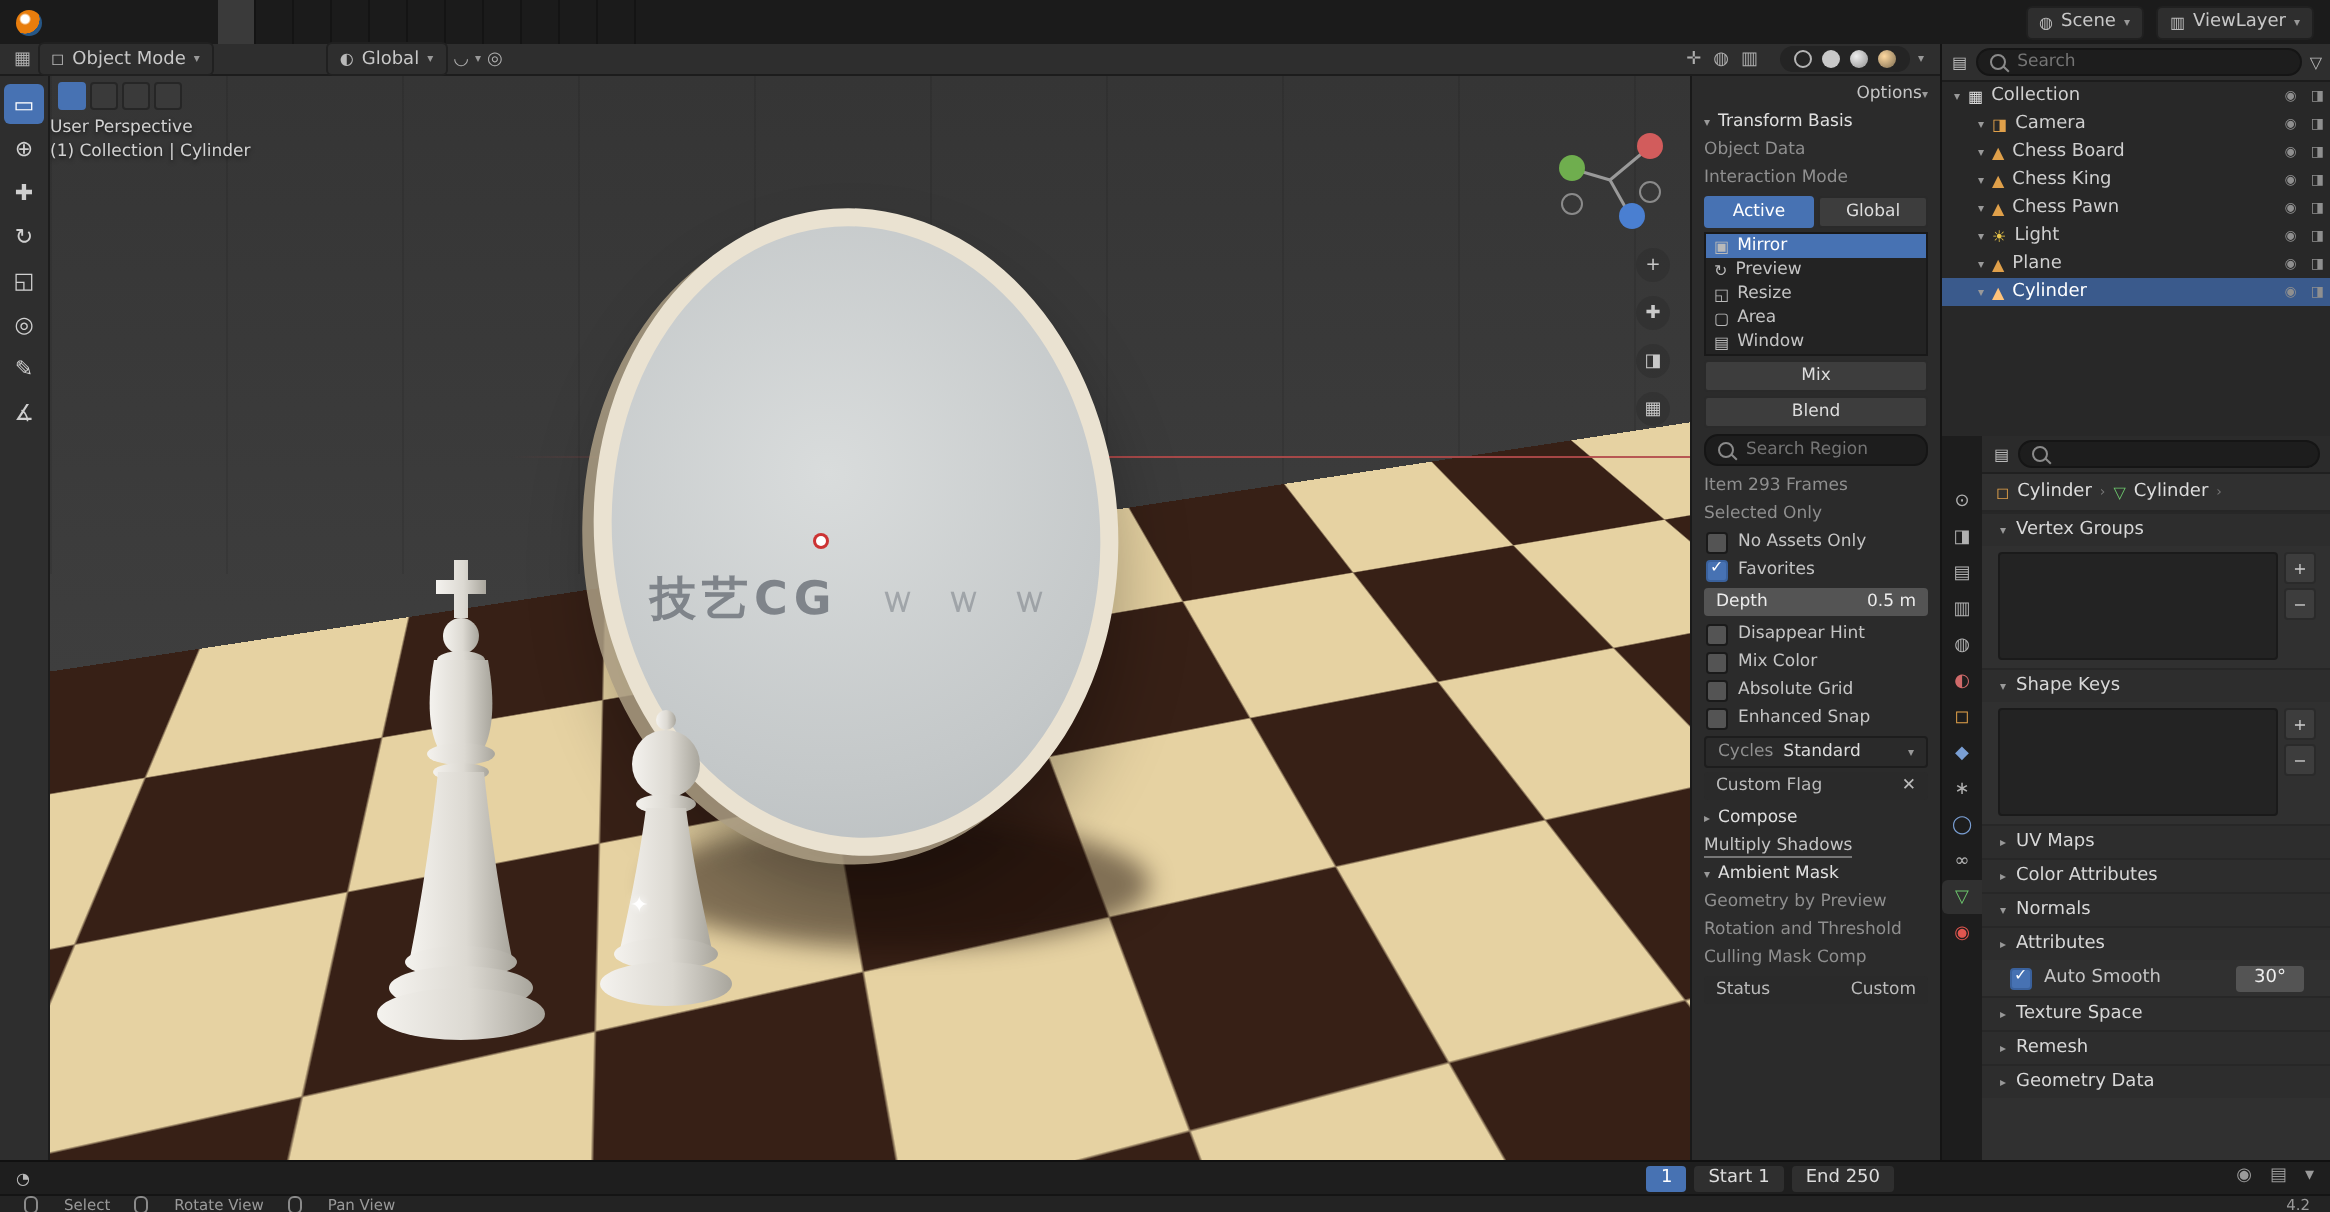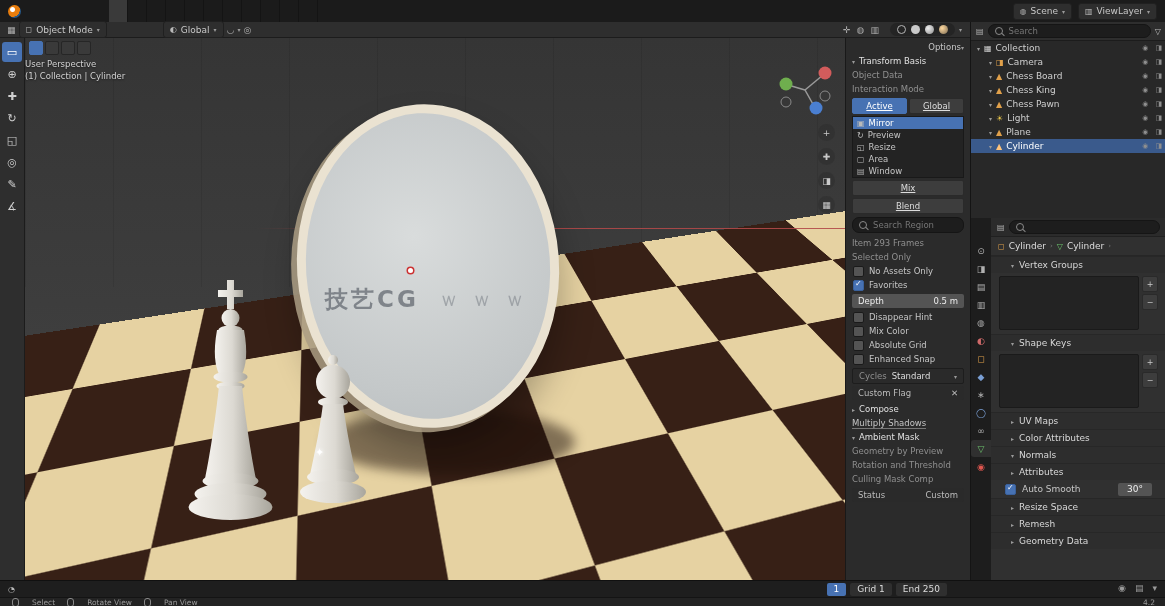--- a/index.html
+++ b/index.html
@@ -82,21 +82,21 @@
            border-left:1px solid #191919;font-size:8.5px;overflow:hidden;box-sizing:border-box;padding-top:2px;}
   .sb-row{display:flex;align-items:center;height:14px;padding:0 6px;color:#c5c5c5;gap:0;}
   .sb-right{justify-content:flex-end;}
   .sb-hdr{color:#e0e0e0;}
   .sb-hdr::before{content:"▾";font-size:6px;color:#999;margin-right:4px;}
   .sb-hdr.closed::before{content:"▸";}
   .sb-dim{color:#8f8f8f;}
   .u{border-bottom:1px solid #777;}
   .btnrow{display:flex;gap:2px;margin:2px 6px;}
   .btn{flex:1;height:14px;background:#3d3d3d;border:1px solid #2a2a2a;border-radius:2px;
-       color:#ddd;display:flex;align-items:center;justify-content:center;text-decoration:underline;}
+       color:#ddd;display:flex;align-items:center;justify-content:center;}
   .btn.primary{background:#4772b3;border-color:#4772b3;color:#fff;}
   .btn.wide{margin:2px 6px;flex:none;display:flex;}
   .sb-list{margin:2px 6px;background:#232323;border:1px solid #191919;}
   .sb-list .it{display:flex;gap:4px;align-items:center;height:12px;padding:0 4px;color:#c5c5c5;}
   .sb-list .it.selected{background:#4772b3;color:#fff;}
   .oi{font-size:8px;color:#b9b9b9;}
   .search{display:flex;align-items:center;gap:4px;margin:3px 6px;height:14px;background:#1d1d1d;
           border:1px solid #151515;border-radius:7px;padding:0 6px;}
   .search input{background:none;border:none;outline:none;color:#9a9a9a;font-size:8.5px;width:100%;
           font-family:"DejaVu Sans",sans-serif;}
@@ -131,21 +131,21 @@
          padding-top:24px;gap:1px;}
   .ptab{width:20px;height:17px;display:flex;align-items:center;justify-content:center;font-size:9px;}
   .ptab.active{background:#303030;border-radius:3px 0 0 3px;}
   .pbody{flex:1;overflow:hidden;}
   .pr-search{display:flex;align-items:center;gap:4px;height:18px;background:#2b2b2b;
              border-bottom:1px solid #202020;padding:0 6px;}
   .pr-search .search{flex:1;margin:0;height:12px;}
   .crumb{display:flex;align-items:center;gap:4px;height:18px;padding:0 7px;color:#ddd;
          border-bottom:1px solid #262626;}
   .crumb .sep{color:#777;font-size:7px;}
-  .ph{display:flex;align-items:center;height:16px;padding:0 20px;color:#d8d8d8;
+  .ph{display:flex;align-items:center;height:16px;padding:0 9px;color:#d8d8d8;
       background:#2d2d2d;border-top:1px solid #272727;}
   .ph::before{content:"▸";font-size:6px;color:#999;margin-right:5px;}
   .ph.open::before{content:"▾";}
   .lb-wrap{display:flex;gap:3px;margin:3px 8px 4px 8px;}
   .lb{flex:1;height:52px;background:#232323;border:1px solid #1a1a1a;border-radius:2px;}
   .lb-btns{display:flex;flex-direction:column;gap:2px;}
   .mini{width:14px;height:14px;background:#3d3d3d;border:1px solid #2a2a2a;border-radius:2px;
         color:#ccc;display:flex;align-items:center;justify-content:center;font-size:8px;}
   .pr-row{display:flex;align-items:center;gap:6px;padding:2px 14px;color:#c5c5c5;}
   .val{margin-left:auto;background:#545454;border-radius:2px;padding:0 9px;height:13px;
@@ -621,21 +621,21 @@
         <div class="ph">Color Attributes</div>
         <div class="ph open">Normals</div>
         <div class="ph">Attributes</div>
         <div class="pr-row">
           <span class="chk checked" style="padding:0">
             <span class="box"></span>
             </span>
           <span>Auto Smooth</span>
           <span class="val">30°</span>
         </div>
-        <div class="ph">Resize Space</div>
+        <div class="ph">Texture Space</div>
         <div class="ph">Remesh</div>
         <div class="ph">Geometry Data</div>
       </div>
     </div>
   </div>
 
   <div class="timeline">
     <div class="tl-left">
       <span class="oi">◔</span>
       <span style="display:flex;gap:10px">
@@ -651,21 +651,21 @@
     <span class="tp"></span>
         <span class="tp"></span>
         <span class="tp"></span>
         <span class="tp"></span>
         <span class="tp"></span>
         <span class="tp"></span>
       </div>
     <div class="tl-right">
       <span class="tl-f cur">1</span>
       <span class="tl-f">
-        <span>Grid</span>
+        <span>Start</span>
         <span>1</span></span>
       <span class="tl-f">
         <span>End</span>
         <span>250</span></span>
     </div>
     <div class="tl-icons">
       <span>◉</span>
       <span>▤</span>
       <span>▾</span>
     </div>

